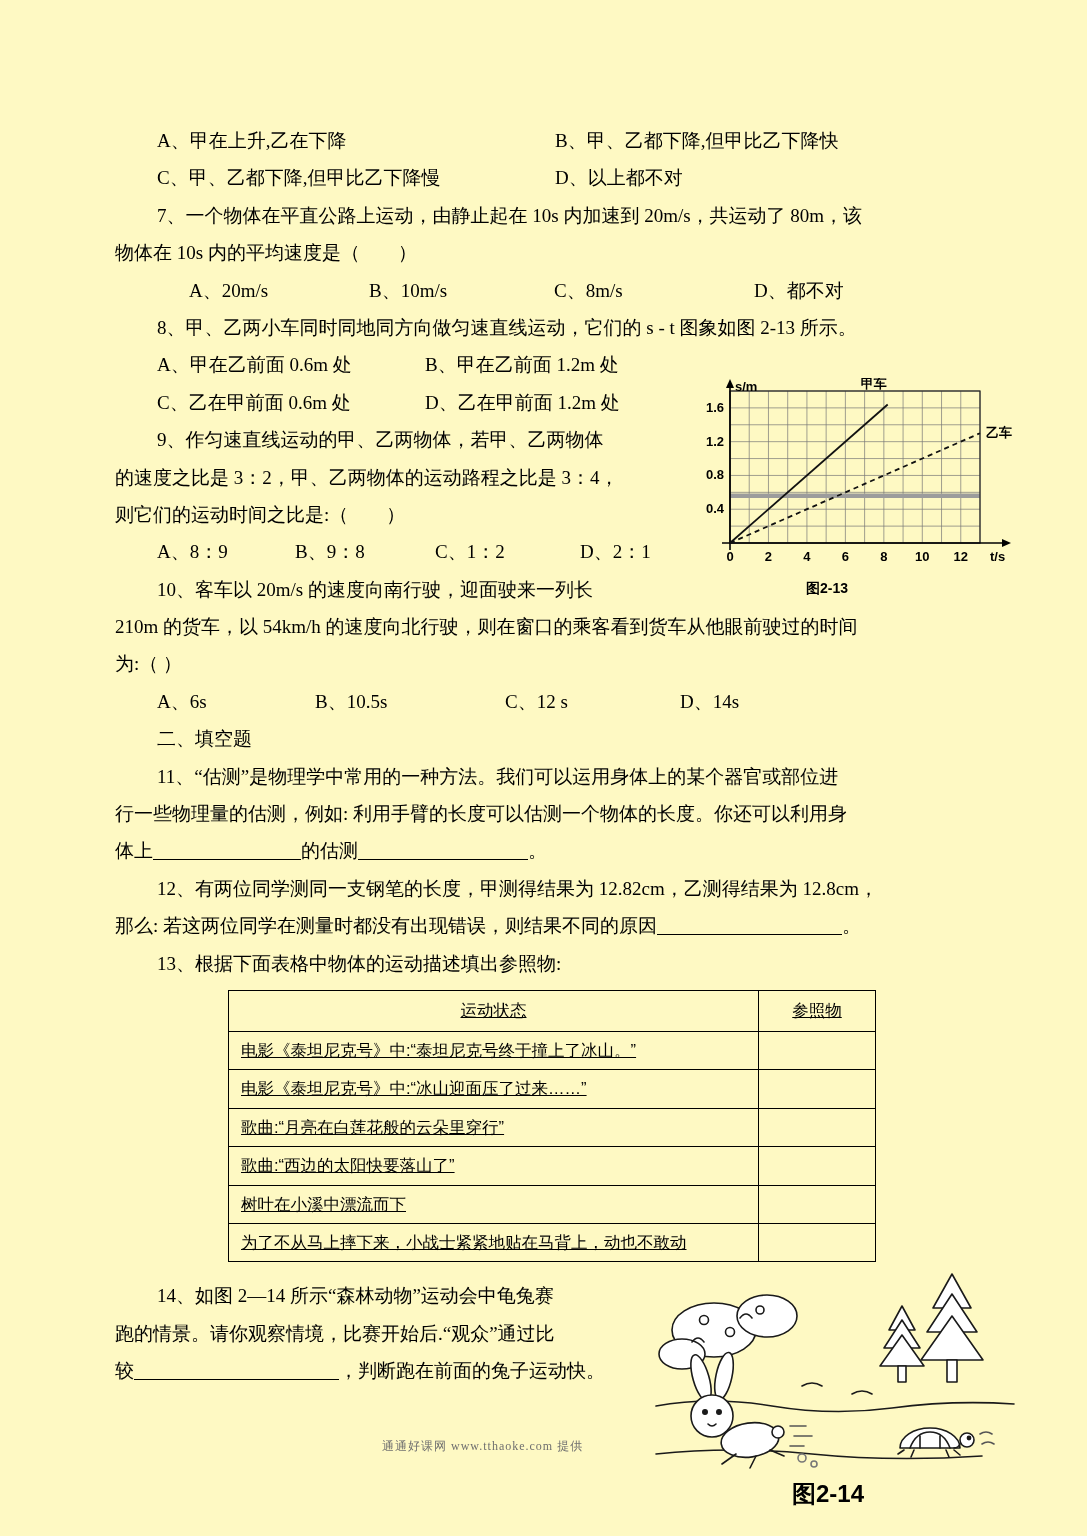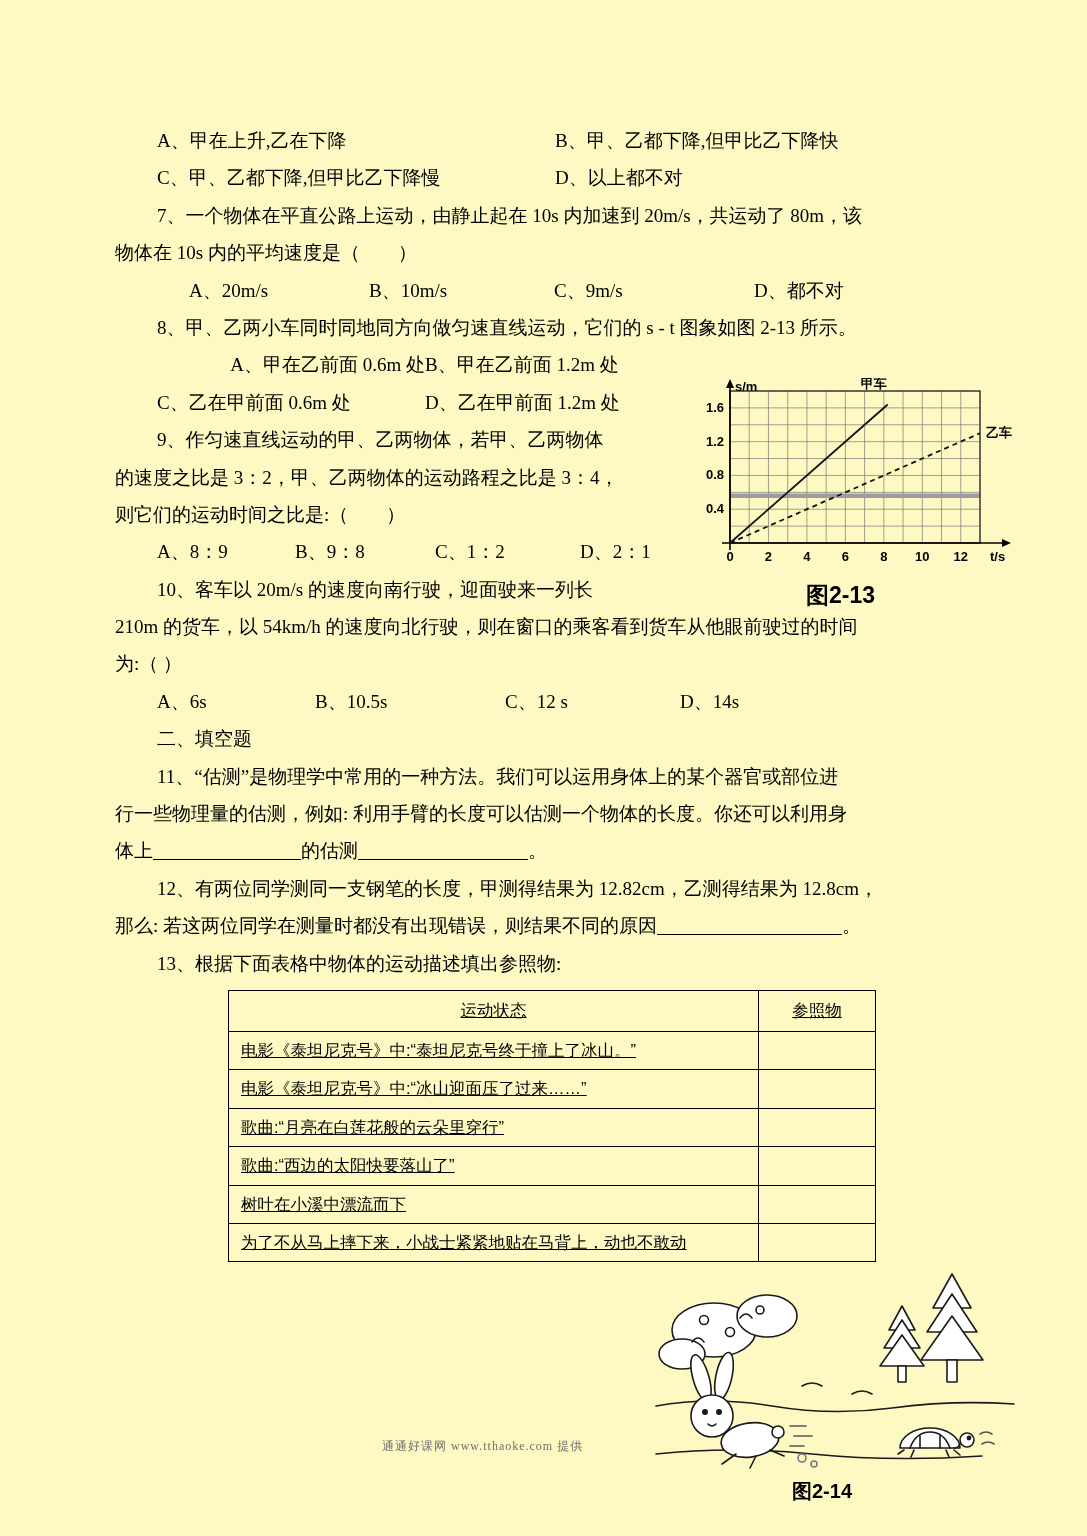--- a/index.html
+++ b/index.html
@@ -14,44 +14,44 @@
   #qtable{border-collapse:collapse;margin:8px 0 0 113px;font-size:16.5px;
           font-family:"Liberation Sans","DejaVu Sans",sans-serif;text-decoration:underline;}
   #qtable th,#qtable td{border:1.5px solid #000;padding:0 12px;}
   #qtable th{height:40px;font-weight:normal;text-align:center;}
   #qtable td{height:35px;}
   #qtable .col-state{width:505px;}
   #qtable .col-ref{width:92px;text-align:center;}
   #q14{margin-top:14px;line-height:40px;}
   
   #fig213{position:absolute;left:690px;top:378px;width:332px;height:206px;}
-  #fig213-caption{position:absolute;left:806px;top:580px;font-size:23px;font-weight:bold;
+  #fig213-caption{position:absolute;left:806px;top:580px;font-size:14px;font-weight:bold;
                   font-family:"Liberation Sans","DejaVu Sans",sans-serif;}
   #fig213 svg text{font-family:"Liberation Sans","DejaVu Sans",sans-serif;font-size:13px;}
   
   #fig214{position:absolute;left:652px;top:1258px;width:368px;height:232px;}
-  #fig214-caption{position:absolute;left:792px;top:1478px;font-size:20px;font-weight:bold;
+  #fig214-caption{position:absolute;left:792px;top:1478px;font-size:24px;font-weight:bold;
                   font-family:"Liberation Sans","DejaVu Sans",sans-serif;}
   #footer{position:absolute;left:382px;top:1438px;font-size:12px;color:#6f6f6f;
           font-family:Liberation Serif, serif;letter-spacing:1px;}
 </style>
 </head>
 <body>
 
 <div id="page">
 
   <div id="content">
 
     <div class="line ind"><span class="seg" style="min-width: 398px;">A、甲在上升,乙在下降</span><span class="seg">B、甲、乙都下降,但甲比乙下降快</span></div>
       <div class="line ind"><span class="seg" style="min-width: 398px;">C、甲、乙都下降,但甲比乙下降慢</span><span class="seg">D、以上都不对</span></div>
       <div class="line ind"><span class="seg">7、一个物体在平直公路上运动，由静止起在 10s 内加速到 20m/s，共运动了 80m，该</span></div>
       <div class="line"><span class="seg">物体在 10s 内的平均速度是（　　）</span></div>
-      <div class="line ind"><span class="seg" style="min-width: 180px; margin-left: 32px;">A、20m/s</span><span class="seg" style="min-width: 185px;">B、10m/s</span><span class="seg" style="min-width: 200px;">C、9m/s</span><span class="seg">D、都不对</span></div>
+      <div class="line ind"><span class="seg" style="min-width: 180px; margin-left: 32px;">A、20m/s</span><span class="seg" style="min-width: 185px;">B、10m/s</span><span class="seg" style="min-width: 200px;">C、8m/s</span><span class="seg">D、都不对</span></div>
       <div class="line ind"><span class="seg">8、甲、乙两小车同时同地同方向做匀速直线运动，它们的 s - t 图象如图 2-13 所示。</span></div>
-      <div class="line ind"><span class="seg" style="min-width: 268px; text-align: right;">A、甲在乙前面 0.6m 处</span><span class="seg">B、甲在乙前面 1.2m 处</span></div>
+      <div class="line ind"><span class="seg" style="min-width: 268px;">A、甲在乙前面 0.6m 处</span><span class="seg">B、甲在乙前面 1.2m 处</span></div>
       <div class="line ind"><span class="seg" style="min-width: 268px;">C、乙在甲前面 0.6m 处</span><span class="seg">D、乙在甲前面 1.2m 处</span></div>
       <div class="line ind"><span class="seg">9、作匀速直线运动的甲、乙两物体，若甲、乙两物体</span></div>
       <div class="line"><span class="seg">的速度之比是 3：2，甲、乙两物体的运动路程之比是 3：4，</span></div>
       <div class="line"><span class="seg">则它们的运动时间之比是:（　　）</span></div>
       <div class="line ind"><span class="seg" style="min-width: 138px;">A、8：9</span><span class="seg" style="min-width: 140px;">B、9：8</span><span class="seg" style="min-width: 145px;">C、1：2</span><span class="seg">D、2：1</span></div>
       <div class="line ind"><span class="seg">10、客车以 20m/s 的速度向南行驶，迎面驶来一列长</span></div>
       <div class="line"><span class="seg">210m 的货车，以 54km/h 的速度向北行驶，则在窗口的乘客看到货车从他眼前驶过的时间</span></div>
       <div class="line"><span class="seg">为:（  ）</span></div>
       <div class="line ind"><span class="seg" style="min-width: 158px;">A、6s</span><span class="seg" style="min-width: 190px;">B、10.5s</span><span class="seg" style="min-width: 175px;">C、12 s</span><span class="seg">D、14s</span></div>
       <div class="line ind"><span class="seg">二、填空题</span></div>
@@ -88,20 +88,25 @@
           <tr>
             <td class="col-state">树叶在小溪中漂流而下</td>
             <td class="col-ref"></td>
           </tr>
           <tr>
             <td class="col-state">为了不从马上摔下来，小战士紧紧地贴在马背上，动也不敢动</td>
             <td class="col-ref"></td>
           </tr>
         </tbody>
     </table>
+    <div id="q14">
+        <div class="line ind"><span class="seg">14、如图 2—14 所示“森林动物”运动会中龟兔赛</span></div>
+        <div class="line"><span class="seg">跑的情景。请你观察情境，比赛开始后.“观众”通过比</span></div>
+        <div class="line"><span class="seg">较</span><span class="blank" style="width: 205px;"></span><span class="seg">，判断跑在前面的兔子运动快。</span></div>
+      </div>
   </div>
 
   <div id="fig213">
     <svg id="fig213-svg" width="332" height="206" viewBox="0 0 332 206">
         <line x1="40" y1="165" x2="40" y2="13" stroke="#777" stroke-width="0.7"></line>
         <line x1="59.230769230769226" y1="165" x2="59.230769230769226" y2="13" stroke="#777" stroke-width="0.7"></line>
         <line x1="78.46153846153845" y1="165" x2="78.46153846153845" y2="13" stroke="#777" stroke-width="0.7"></line>
         <line x1="97.6923076923077" y1="165" x2="97.6923076923077" y2="13" stroke="#777" stroke-width="0.7"></line>
         <line x1="116.92307692307692" y1="165" x2="116.92307692307692" y2="13" stroke="#777" stroke-width="0.7"></line>
         <line x1="136.15384615384613" y1="165" x2="136.15384615384613" y2="13" stroke="#777" stroke-width="0.7"></line>

